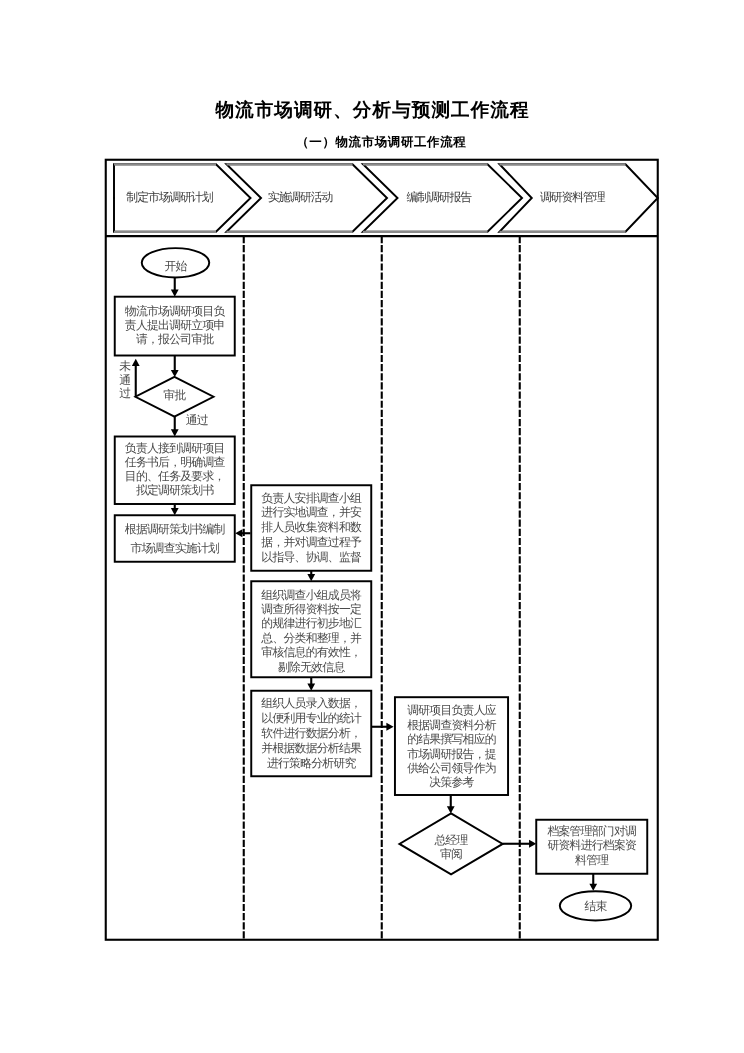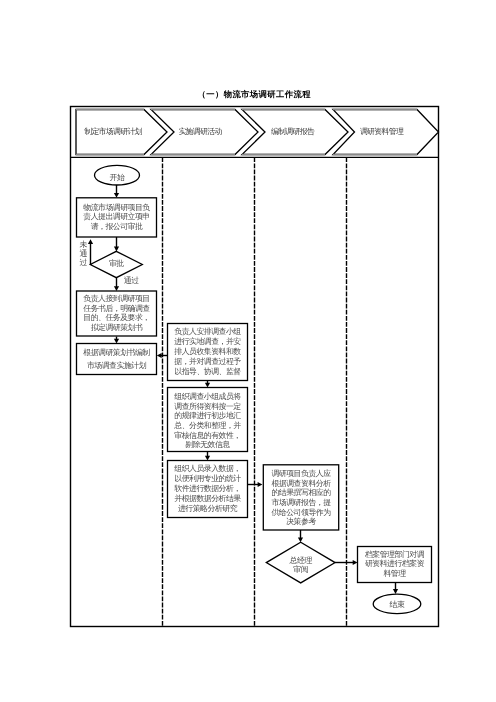--- a/index.html
+++ b/index.html
@@ -20,20 +20,21 @@
             fill:#4a4a4a;text-anchor:middle;dominant-baseline:middle;}
   .phasetext{font-family:"Liberation Serif",serif;font-size:7.9px;letter-spacing:-0.7px;fill:#3a3a3a;
              text-anchor:middle;dominant-baseline:middle;}
   .edgetext{font-family:"Liberation Serif",serif;font-size:7.9px;letter-spacing:-0.5px;fill:#4a4a4a;
             text-anchor:middle;dominant-baseline:middle;}
 </style>
 </head>
 <body>
 
 <div id="page">
+  <div class="doc-title">物流市场调研、分析与预测工作流程</div>
   <div class="doc-subtitle">（一）物流市场调研工作流程</div>
 
   <svg id="chart" viewBox="0 0 496 702">
 
     <rect class="frame" x="70.5" y="106.5" width="368" height="520"></rect>
 
     <line class="frame" x1="70.5" y1="157.4" x2="438.5" y2="157.4"></line>
 
     <g id="phase-group">
         <polygon points="76,109.5 144,109.5 167,132 144,154.5 76,154.5" class="shape"></polygon>

